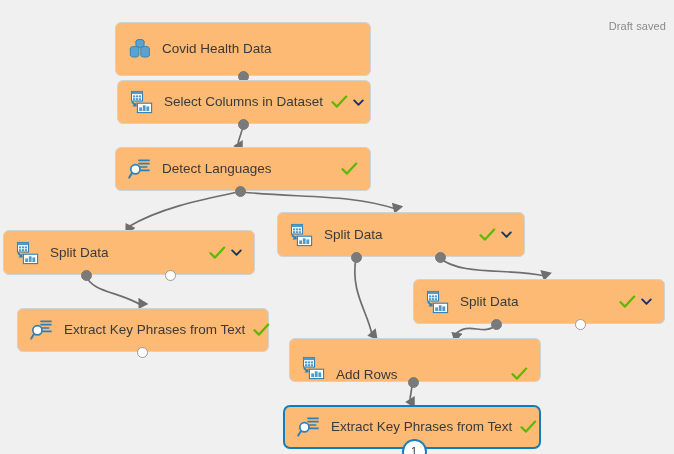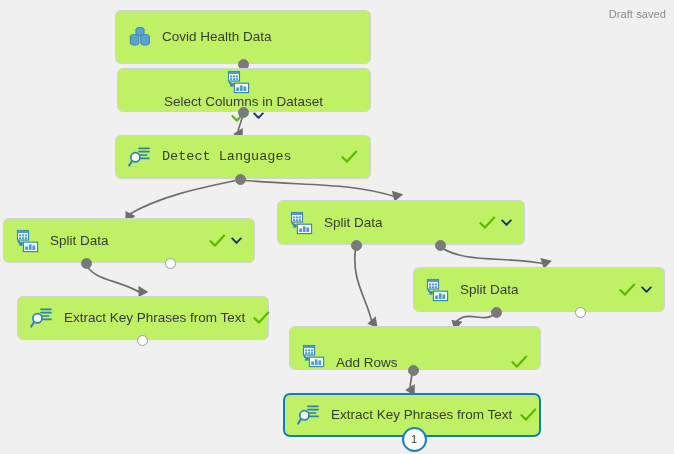--- a/index.html
+++ b/index.html
@@ -8,41 +8,41 @@
   body {
     width: 674px; height: 454px;
     background: #f0f0f0;
     font-family: "Liberation Sans", sans-serif;
     overflow: hidden;
     position: relative;
   }
   #canvas {
     position: absolute;
     inset: 0;
-    width: 674px; height: 408px;
+    width: 674px; height: 408px; margin-top: 12px;
   }
   #edges {
     position: absolute;
     left: 0; top: 0;
     width: 674px; height: 454px;
     pointer-events: none;
   }
   .status-text {
     position: absolute;
     right: 8px; top: 8px;
     font-size: 11px;
     color: #8a8a8a;
     letter-spacing: .1px;
     white-space: nowrap;
   }
   
   .node {
     position: absolute;
     box-sizing: border-box;
-    background: #bef264;
+    background: #fdba74;
     border: 1px solid #d2d2d2;
     border-radius: 6px;
     display: flex;
     align-items: center;
     padding: 0 12px 0 11px;
     box-shadow: 0 0 0 0 rgba(0,0,0,0);
   }
   .node.selected {
     border: 2px solid #0f7ec0;
     border-radius: 7px;
@@ -145,21 +145,21 @@
             <ellipse cx="7.6" cy="12.6" rx="4.3" ry="2.1"></ellipse>
             <path d="M3.3,12.6 v6.4 a4.3,2.1 0 0 0 8.6,0 v-6.4"></path>
             <ellipse cx="18.1" cy="12.6" rx="4.3" ry="2.1"></ellipse>
             <path d="M13.8,12.6 v6.4 a4.3,2.1 0 0 0 8.6,0 v-6.4"></path>
           </g>
         </svg></span>
       <span class="node-label">Covid Health Data</span>
       <span class="node-right"></span>
     </div>
     <div class="port out-filled" style="left: 237.5px; top: 58.5px;"></div>
-    <div class="node" style="left: 117px; top: 68px; width: 254px; height: 44px; flex-direction: column;">
+    <div class="node" style="left: 117px; top: 68px; width: 254px; height: 44px;">
       <span class="node-icon"><svg width="26" height="26" viewBox="0 0 26 26" xmlns="http://www.w3.org/2000/svg">
           <rect x="2.5" y="2.5" width="11" height="9.5" fill="#ffffff" stroke="#2f80b5" stroke-width="1.1"></rect>
           <rect x="2.5" y="2.5" width="11" height="2.6" fill="#4e9bc9"></rect>
           <g fill="#4e9bc9">
             <rect x="4.0" y="6.4" width="2.2" height="2.0"></rect>
             <rect x="6.9" y="6.4" width="2.2" height="2.0"></rect>
             <rect x="9.8" y="6.4" width="2.2" height="2.0"></rect>
             <rect x="4.0" y="9.2" width="2.2" height="2.0"></rect>
             <rect x="6.9" y="9.2" width="2.2" height="2.0"></rect>
             <rect x="9.8" y="9.2" width="2.2" height="2.0"></rect>
@@ -181,21 +181,21 @@
           </svg>
         </span>
         <span>
           <svg class="chev-icon" width="11" height="9" viewBox="0 0 11 9" xmlns="http://www.w3.org/2000/svg">
             <path d="M1.2,2.4 L5.5,6.8 L9.8,2.4" fill="none" stroke="#16326b" stroke-width="1.9" stroke-linecap="round" stroke-linejoin="round"></path>
           </svg>
         </span>
       </span>
     </div>
     <div class="port out-filled" style="left: 237.5px; top: 106.5px;"></div>
-    <div class="node" style="left: 115px; top: 135px; width: 256px; height: 44px; font-family: Liberation Mono, monospace;">
+    <div class="node" style="left: 115px; top: 135px; width: 256px; height: 44px;">
       <span class="node-icon"><svg width="26" height="26" viewBox="0 0 26 26" xmlns="http://www.w3.org/2000/svg">
           <g stroke="#2f80b5" stroke-width="1.7" fill="none" stroke-linecap="round">
             <line x1="12.0" y1="4.3" x2="22.0" y2="4.3"></line>
             <line x1="12.0" y1="7.6" x2="22.0" y2="7.6"></line>
             <line x1="12.0" y1="11.0" x2="19.6" y2="11.0"></line>
             <line x1="12.0" y1="14.4" x2="22.0" y2="14.4"></line>
           </g>
           <circle cx="8.4" cy="13.3" r="4.6" fill="#ffffff" stroke="#2f80b5" stroke-width="1.7"></circle>
           <line x1="4.7" y1="17.4" x2="2.2" y2="21.6" stroke="#2f80b5" stroke-width="2.0" stroke-linecap="round"></line>
         </svg></span>

